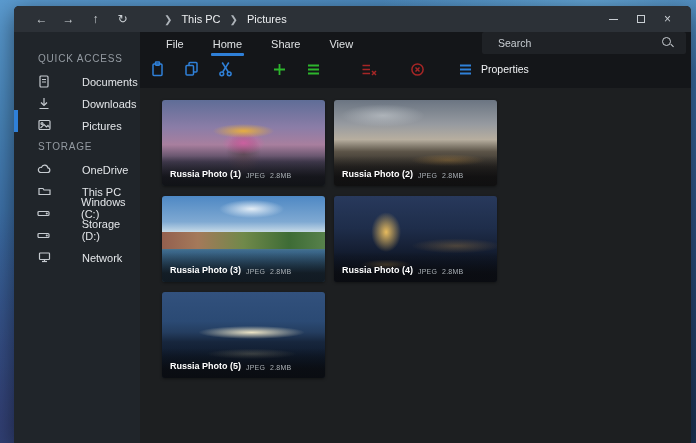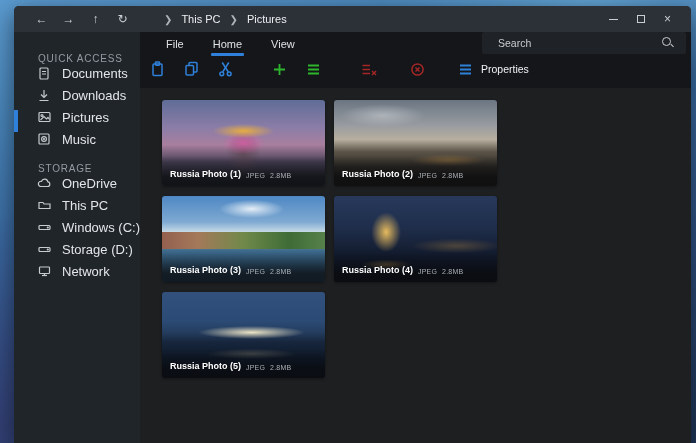--- a/index.html
+++ b/index.html
@@ -47,22 +47,22 @@
   .sidebar {
     width:126px; flex:0 0 auto; background:#20252a; padding-top:20px;
     position:relative;
   }
   .side-section-title {
     font-size:10px; letter-spacing:.8px; color:#949ba2; padding-left:24px;
     height:14px; line-height:14px; text-transform:uppercase;
   }
   .side-list { list-style:none; margin-bottom:8px; }
   .side-item {
-    height:22px; display:flex; align-items:flex-start; padding-left:23px;
-    color:#e3e6e9; font-size:13px; position:relative; cursor:default;
+    height:22px; display:flex; align-items:flex-end; padding-left:23px;
+    color:#e3e6e9; font-size:11px; position:relative; cursor:default;gap:20px;
   }
   .side-item .sicon { width:14px; height:14px; margin-right:11px; display:flex; align-items:center; justify-content:center; }
   .side-item .sicon svg { stroke:#c6cbd0; fill:none; stroke-width:1.2; }
   .side-item.selected::before {
     content:""; position:absolute; left:0; top:0; width:4px; height:22px; background:#2f80d8;
   }
 
   
   .rightpane { flex:1; display:flex; flex-direction:column; min-width:0; }
   .ribbon { height:56px; background:#141619; flex:0 0 auto; position:relative; }
@@ -214,30 +214,20 @@
         <li class="side-item selected">
           <span class="sicon">
             <svg width="13" height="12" viewBox="0 0 13 12">
                 <rect x="1" y="1.5" width="11" height="9" rx="1"></rect>
                 <circle cx="4" cy="4.5" r="1"></circle>
                 <polyline points="2.5,9 6,5.5 8.5,8 10,6.5 11.5,8.5"></polyline>
               </svg>
           </span>
           <span>Pictures</span>
         </li>
-        <li class="side-item">
-          <span class="sicon">
-            <svg width="12" height="12" viewBox="0 0 12 12">
-                <rect x="1" y="1" width="10" height="10" rx="1"></rect>
-                <circle cx="6" cy="6" r="2.4"></circle>
-                <circle cx="6" cy="6" r="0.5"></circle>
-              </svg>
-          </span>
-          <span>Music</span>
-        </li>
       </ul>
 
       <div class="side-section-title">STORAGE</div>
       <ul class="side-list">
         <li class="side-item">
           <span class="sicon">
             <svg width="14" height="10" viewBox="0 0 14 10">
                 <path d="M3.5 8.5h7a2.3 2.3 0 0 0 .4-4.57 3.3 3.3 0 0 0-6.4-.6A2.6 2.6 0 0 0 3.5 8.5z"></path>
               </svg>
           </span>
@@ -282,20 +272,21 @@
         </li>
       </ul>
     </nav>
 
     <div class="rightpane">
 
       <div class="ribbon">
         <div class="tabsrow">
           <span class="tab">File</span>
           <span class="tab active">Home</span>
+          <span class="tab">Share</span>
           <span class="tab">View</span>
         </div>
 
         <div class="searchbox">
           <input type="text" placeholder="Search" style="">
           <span class="mag"></span>
         </div>
 
         <div class="toolbar">
           <span class="tbtn tb-blue">

